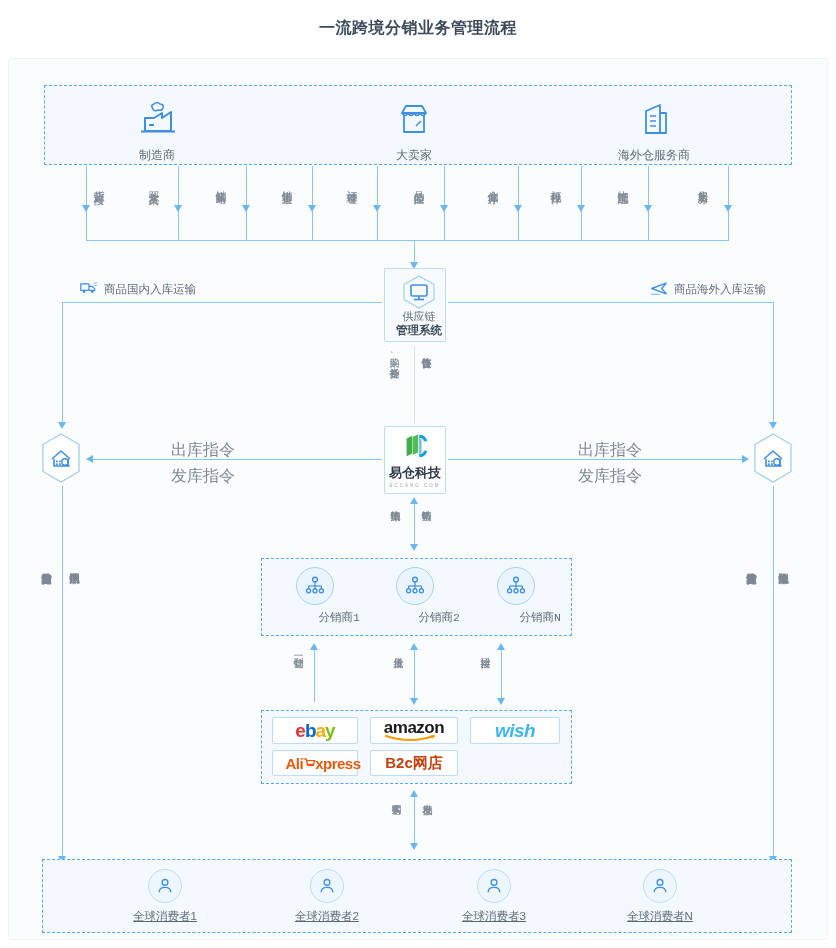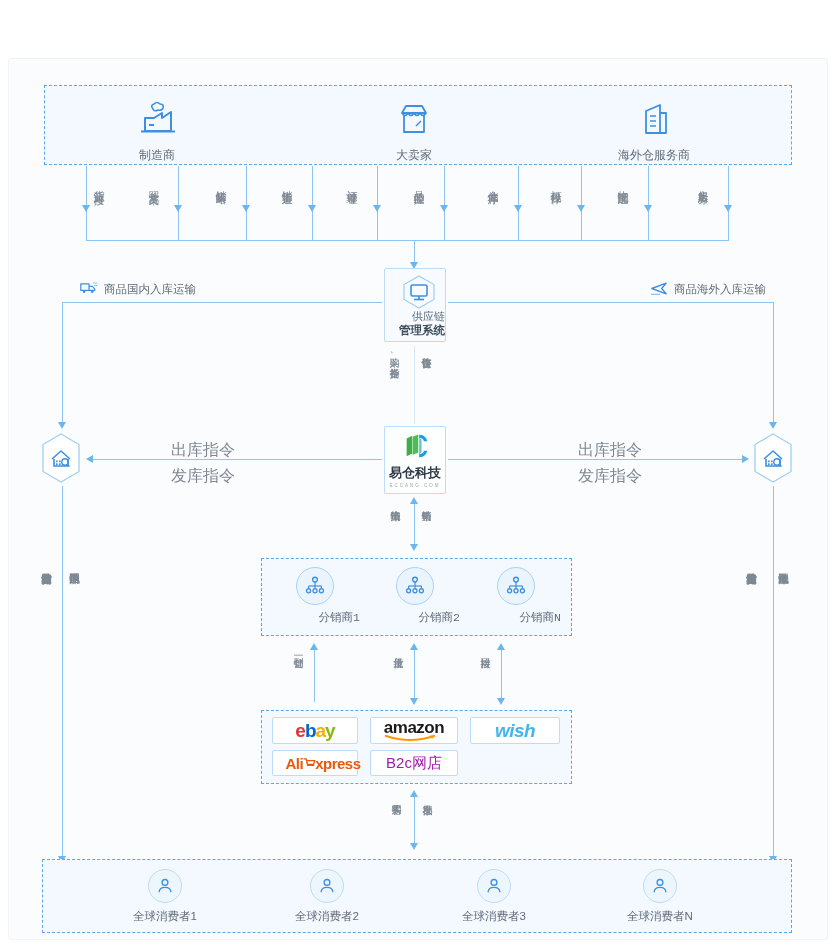--- a/index.html
+++ b/index.html
@@ -61,21 +61,21 @@
   .actor { position: absolute; text-align: center; width: 120px; }
   .actor .ic { height: 46px; display:flex; align-items:center; justify-content:center; }
   .actor .cap { font-size: 12px; color: #606b78; margin-top: 4px; }
 
   
   .sysbox {
     position: absolute;
     border: 1px solid #bcdcf7;
     background: #f7fbff;
     border-radius: 2px;
-    text-align: right;
+    text-align: center;
     padding-left: 8px;
   }
   .sysbox .t1 { font-size: 11px; color: #5c6b7a; line-height: 13px; }
   .sysbox .t2 { font-size: 11.5px; color: #3d4b5c; font-weight: 700; line-height: 14px; }
 
   .logobox {
     position: absolute;
     border: 1px solid #bcdcf7;
     background: #fdfefe;
     border-radius: 2px;
@@ -107,39 +107,40 @@
     display:flex; align-items:center; justify-content:center;
   }
   .brand-ebay { font-size: 19px; font-weight: 700; font-family:"Liberation Sans", sans-serif; letter-spacing:-1px;}
   .brand-ebay i { font-style: normal; }
   .e1{color:#e53238;} .e2{color:#0064d2;} .e3{color:#f5af02;} .e4{color:#86b817;}
   .brand-amazon { font-size: 17px; font-weight: 700; color: #1b1b1b; letter-spacing:-.5px; position:relative; line-height: 17px;}
   .amz-smile { display:block; height:7px; margin-top:-1px; }
   .brand-wish { font-size: 19px; font-weight: 700; color: #3fb6f0; font-style: italic; letter-spacing:-.5px;}
   .brand-ali { font-size: 15px; font-weight: 700; letter-spacing:-.5px; display:flex; align-items:center;}
   .ali-o { color:#e8590c;margin-left:16px; } .ali-r { color:#e8590c; }
-  .brand-b2c { font-size: 15px; font-weight: 400; color: #a21caf; }
-
-  
-  .cons { position: absolute; text-align: center; width: 110px; }
+  .brand-b2c { font-size: 15px; font-weight: 700; color: #c2410c; }
+
+  
+  .cons { position: absolute; text-align: center; width: 110px; text-decoration: underline; }
   .cons .circ {
     width: 34px; height: 34px; margin: 0 auto;
     border: 1px solid #bcdcf7; border-radius: 50%;
     background: #eef6fd;
     display:flex; align-items:center; justify-content:center;
   }
   .cons .cap { font-size: 11.5px; color: #606b78; margin-top: 6px; }
 
   .shipnote { position:absolute; display:flex; align-items:center; gap:6px; font-size:11.5px; color:#5f6b78;}
 </style>
 </head>
 <body>
 
 <div id="root">
 
+  <div class="page-title">一流跨境分销业务管理流程</div>
 
   <div class="panel"></div>
 
   <div class="dashbox" style="left:44px; top:85px; width:748px; height:80px;"></div>
 
   <div class="actor" style="left:354px; top:97px;">
     <div class="ic">
       <svg width="40" height="40" viewBox="0 0 40 40">
         <path d="M8 13 L12 6 L28 6 L32 13 Z" fill="none" stroke="#3f8fe0" stroke-width="1.8" stroke-linejoin="round"></path>
         <path d="M8 13 q3 5 6 0 q3 5 6 0 q3 5 6 0 q3 5 6 0" fill="none" stroke="#3f8fe0" stroke-width="1.6"></path>

